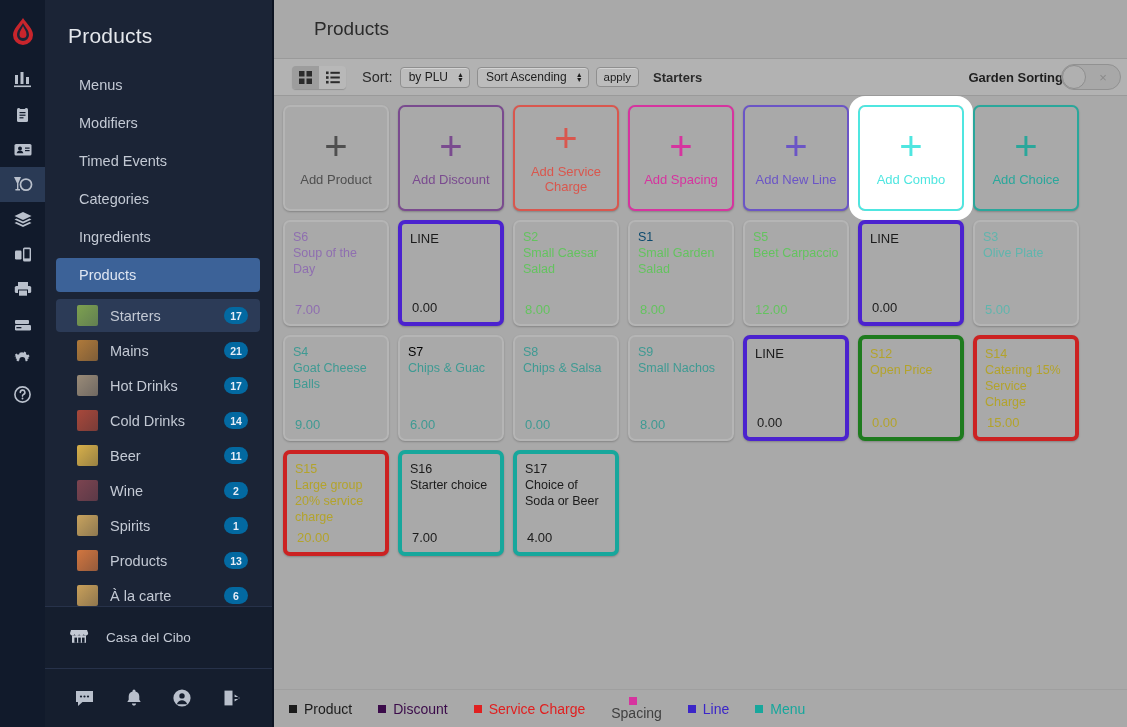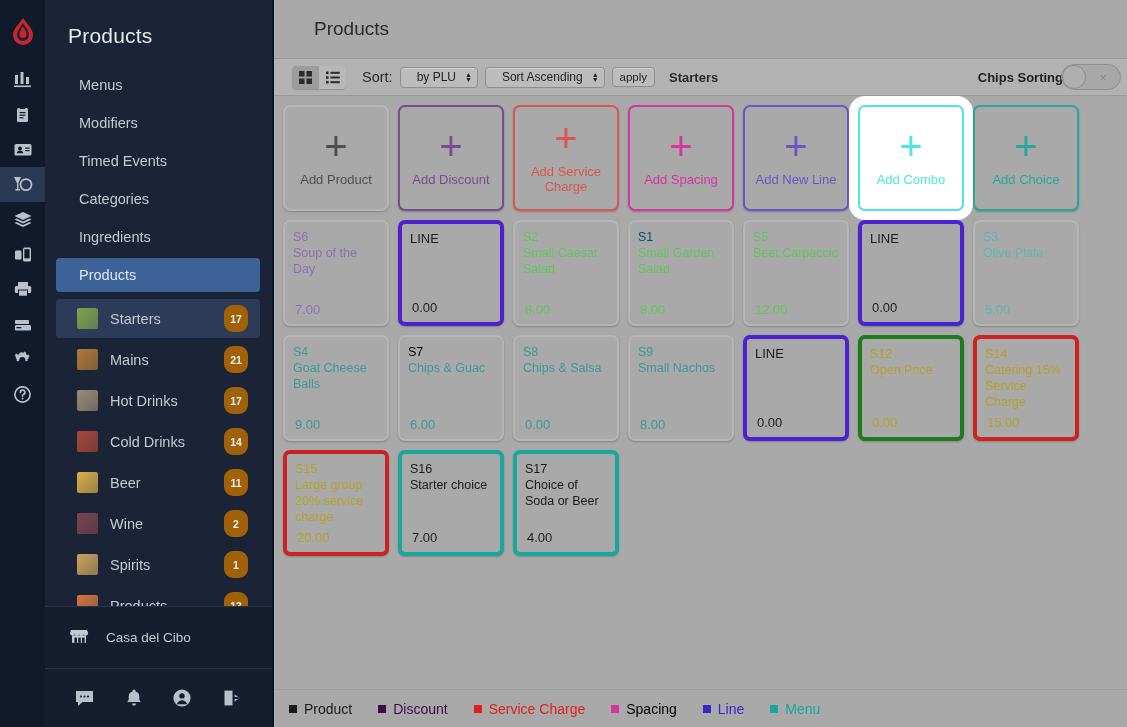--- a/index.html
+++ b/index.html
@@ -86,23 +86,23 @@
     flex: 0 0 21px;
     margin-right: 12px;
     background-size: cover;
   }
   .sb-cat-label {
     font-size: 14.5px; color: #c3c9d4;
     flex: 1;
     white-space: nowrap; overflow: hidden;
   }
   .sb-cat-badge {
-    background: #a16207; color: #e7edf7;
+    background: #0369a1; color: #e7edf7;
     font-size: 10.5px;
-    min-width: 24px; height: 27px;
+    min-width: 24px; height: 17px;
     border-radius: 9px;
     display: flex; align-items: center; justify-content: center;
     padding: 0 6px;
     font-weight: bold;
   }
   .sb-footer {
     border-top: 1px solid #27324a;
     background: #151e2e;
     height: 62px;
     display: flex; align-items: center;
@@ -163,21 +163,21 @@
     color: #2b2b2b;
   }
   .vt-btn.active { background: #9d9d9d; }
   .tb-label { font-size: 14.5px; color: #2b2b2b; margin-right: 7px; }
   .fauxselect {
     height: 21px;
     background: #bcbcbc;
     border: 1px solid #8f8f8f;
     border-radius: 4px;
     display: inline-flex; align-items: center;
-    padding: 0 5px 0 16px;
+    padding: 0 5px 0 8px;
     font-size: 12px; color: #1e1e1e;
     margin-right: 7px;
     cursor: pointer;
     box-shadow: inset 0 1px 0 rgba(255,255,255,.35);
   }
   .fauxselect .arrows {
     margin-left: 9px;
     display: flex; flex-direction: column;
     line-height: 5px; font-size: 7px;
   }
@@ -537,21 +537,21 @@
             <span>▲</span>
             <span>▼</span>
           </span>
       </div>
 
       <div class="apply-btn">apply</div>
 
       <span class="tb-cat">Starters</span>
 
       <div class="tb-right">
-        <span class="enable-label">Chips Sorting</span>
+        <span class="enable-label">Garden Sorting</span>
         <div class="switch">
           <div class="knob"></div>
           <div class="xmark">×</div>
         </div>
       </div>
     </div>
 
     <div class="grid-area">
       <div class="grid" id="tile-grid">
           <div class="tile addtile" style="border-color: rgb(181, 181, 181); color: rgb(79, 79, 79);">
@@ -673,21 +673,21 @@
           <span>Product</span>
         </div>
         <div class="lg" style="color: rgb(59, 11, 74);">
           <span class="sw" style="background: rgb(59, 11, 74);"></span>
           <span>Discount</span>
         </div>
         <div class="lg" style="color: rgb(224, 32, 32);">
           <span class="sw" style="background: rgb(224, 32, 32);"></span>
           <span>Service Charge</span>
         </div>
-        <div class="lg" style="color: #000000;">
+        <div class="lg" style="color: #404040; flex-direction: column;">
           <span class="sw" style="background: rgb(214, 52, 159);"></span>
           <span>Spacing</span>
         </div>
         <div class="lg" style="color: rgb(59, 37, 200);">
           <span class="sw" style="background: rgb(59, 37, 200);"></span>
           <span>Line</span>
         </div>
         <div class="lg" style="color: rgb(23, 167, 156);">
           <span class="sw" style="background: rgb(23, 167, 156);"></span>
           <span>Menu</span>

